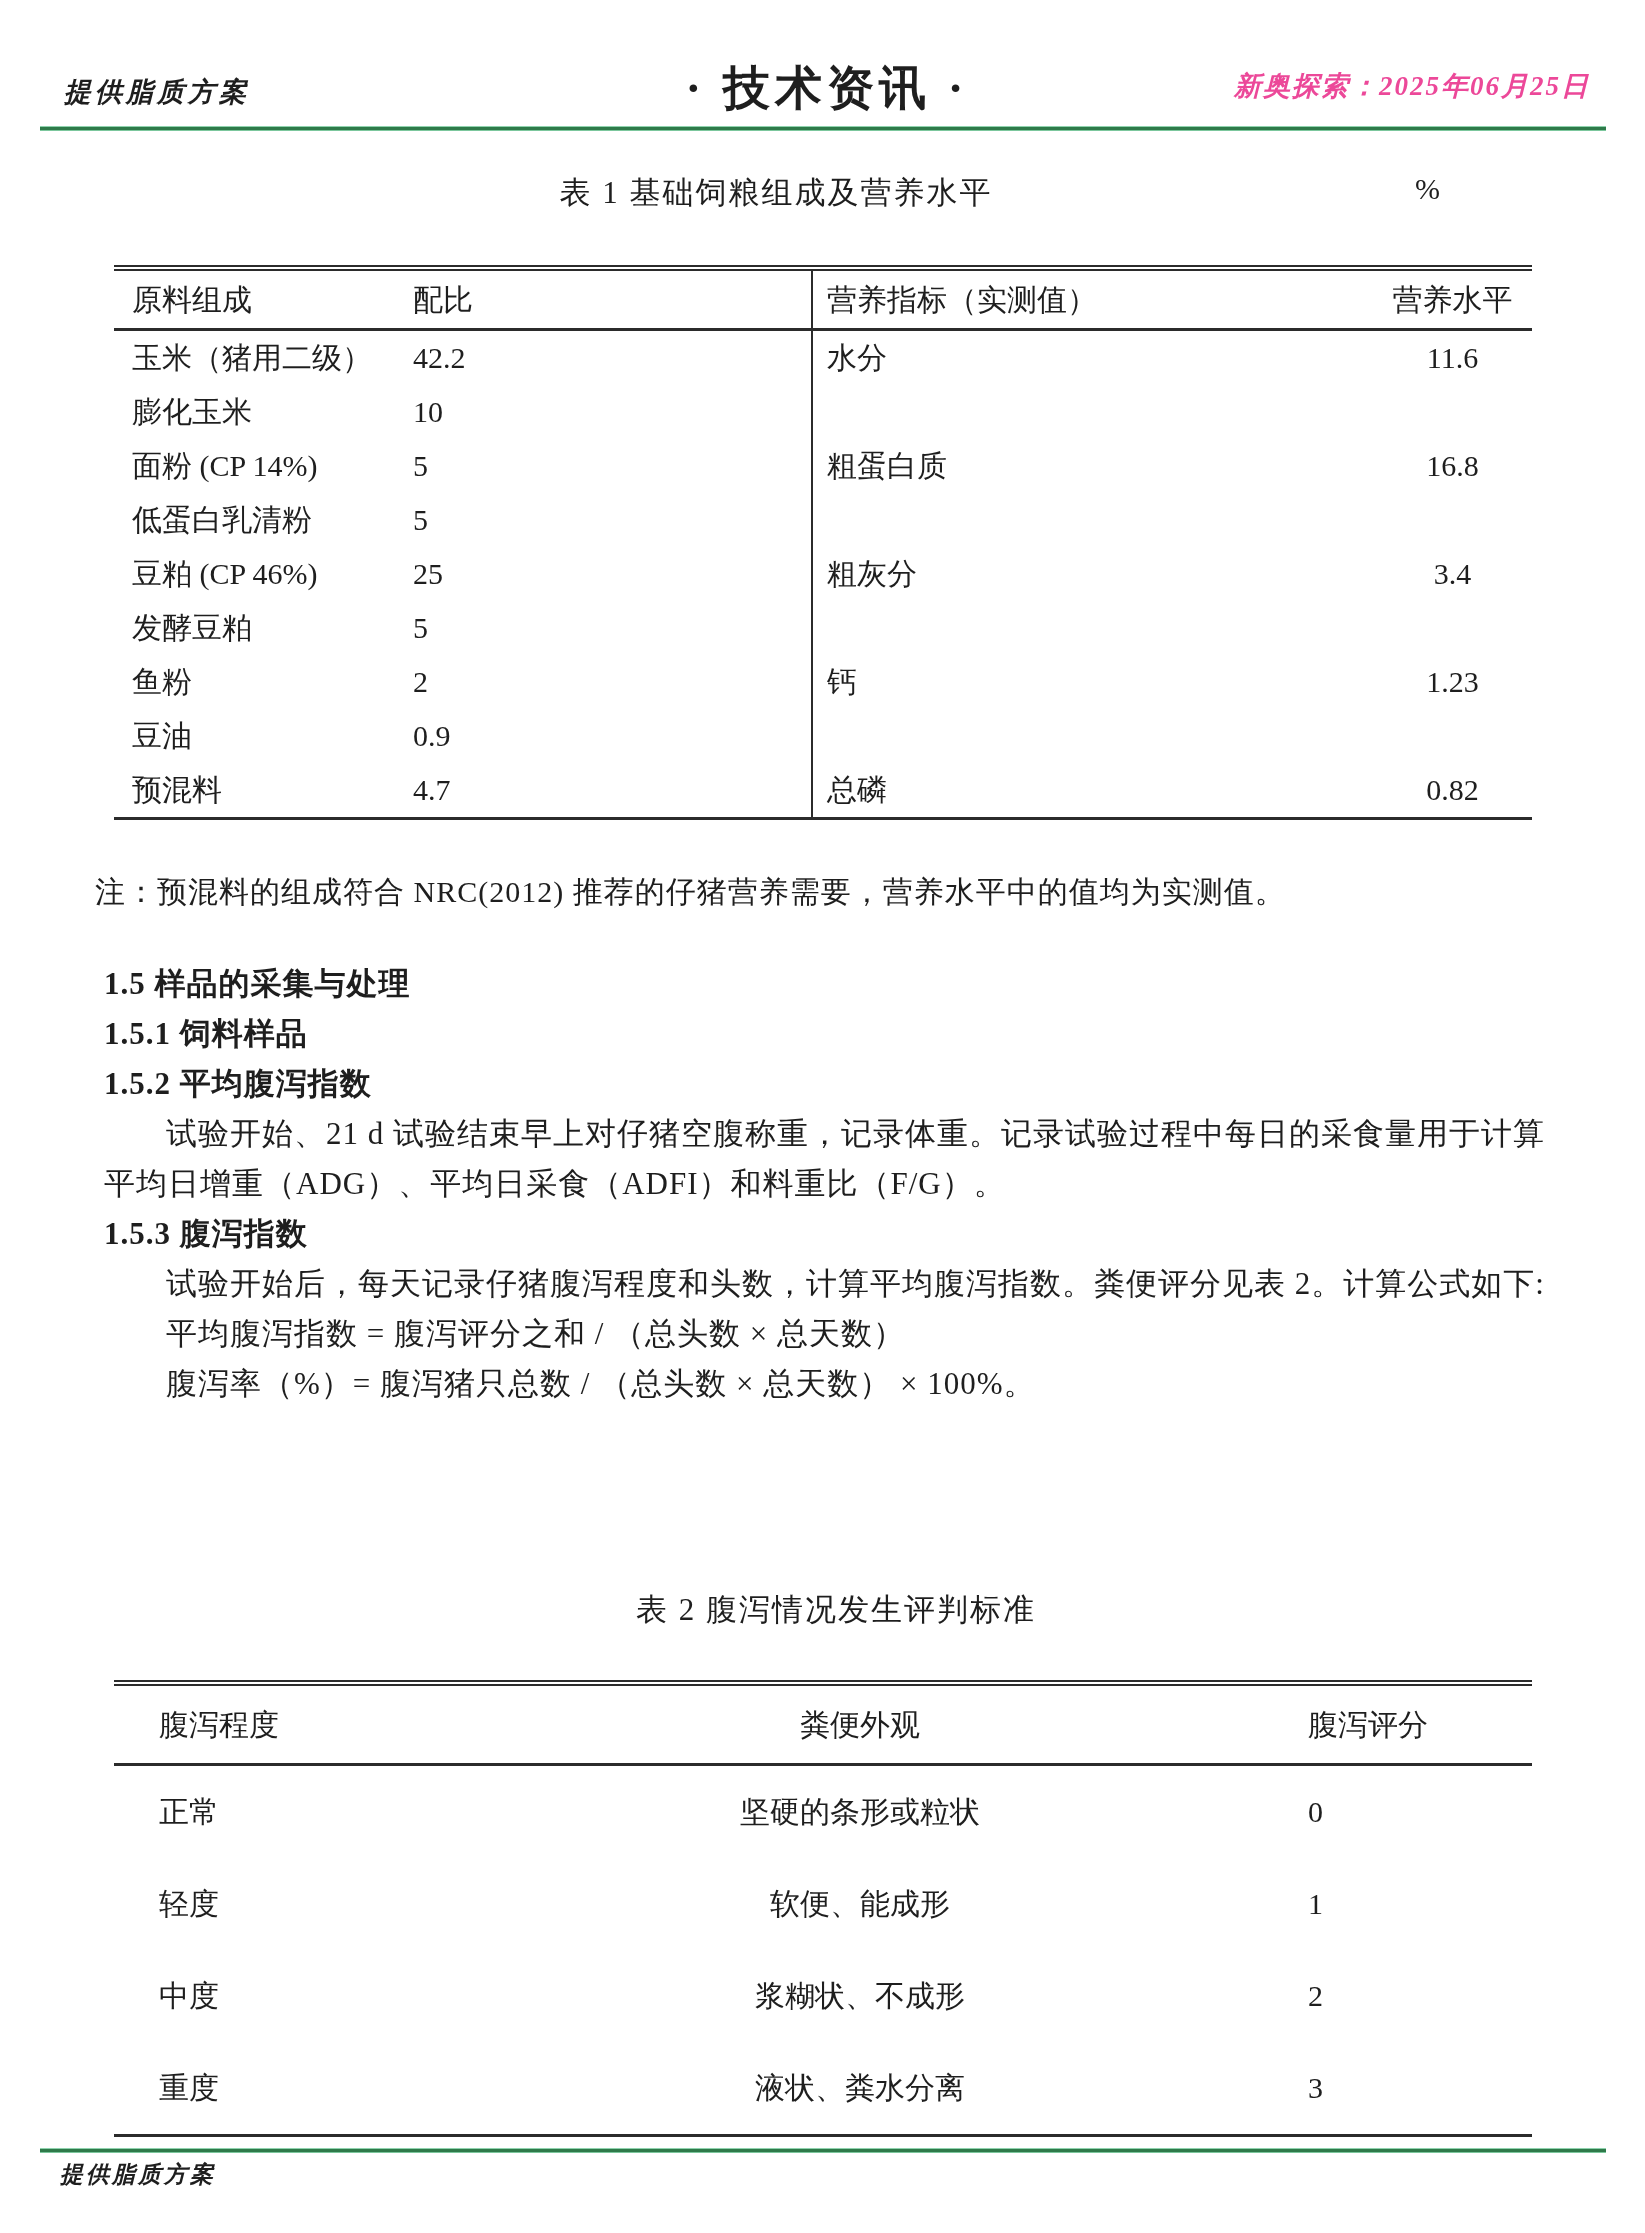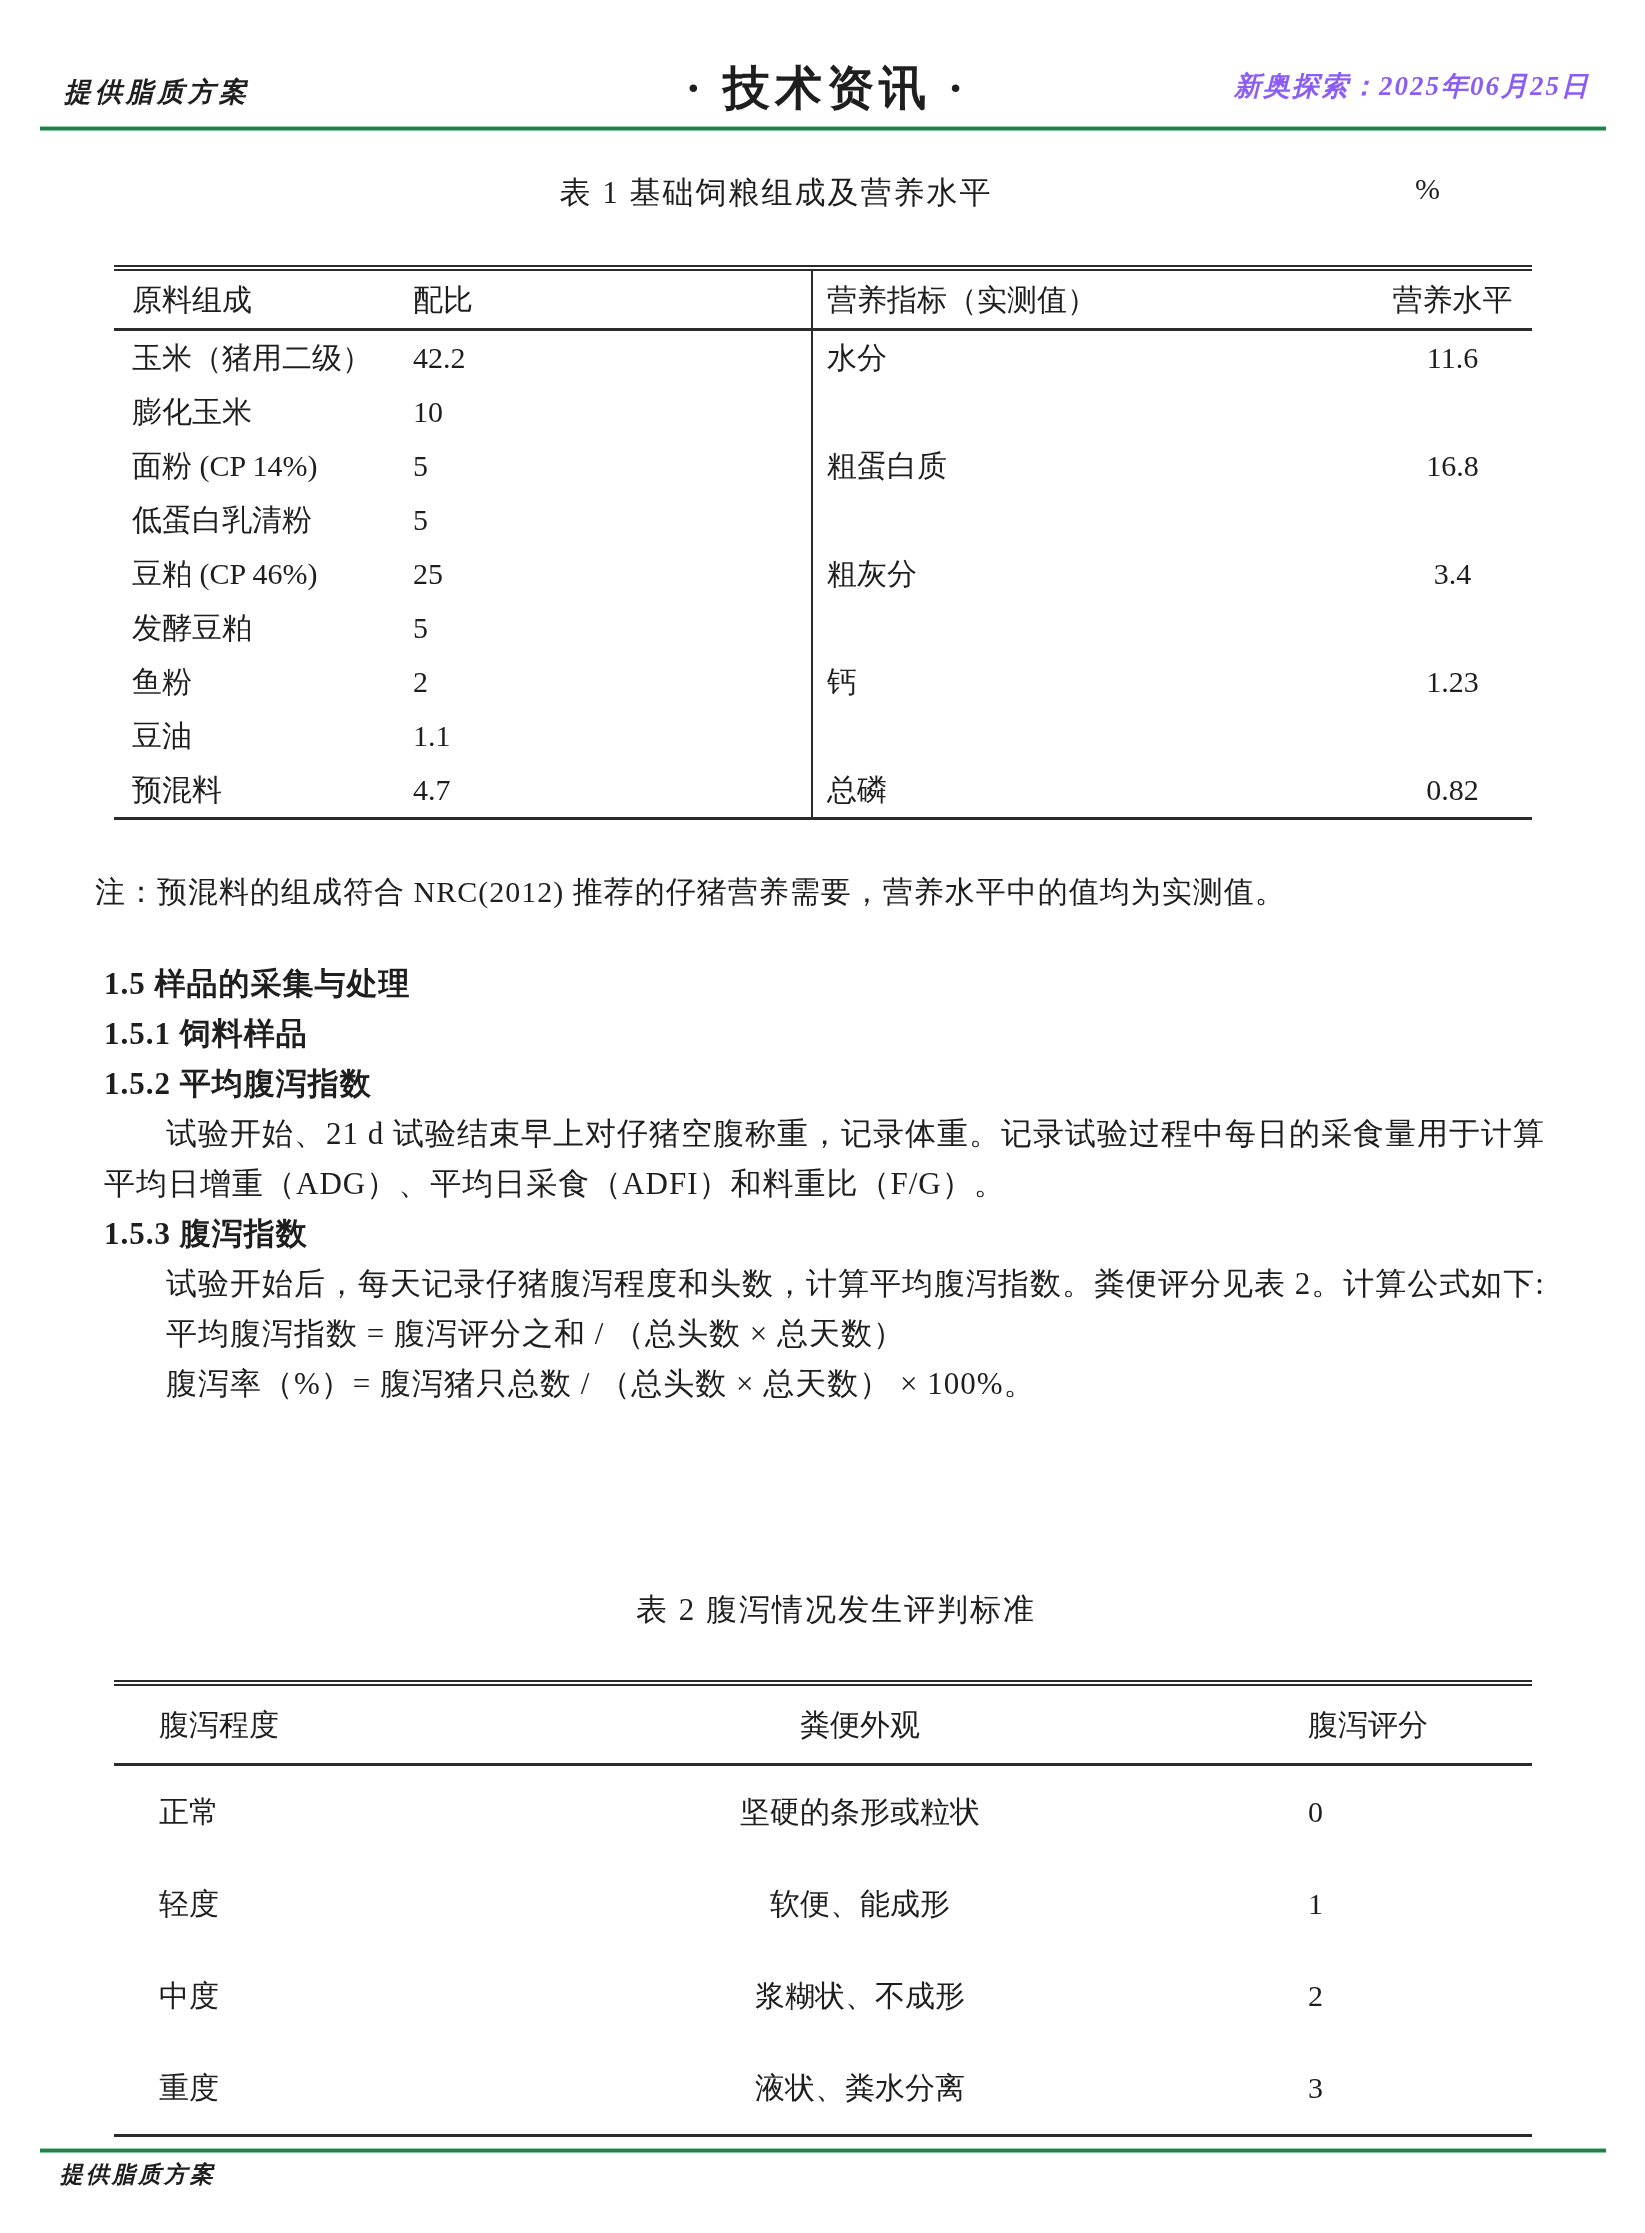--- a/index.html
+++ b/index.html
@@ -16,21 +16,21 @@
     position:absolute; left:0; bottom:2px;
     font-size:27px; font-weight:bold; font-style:italic; letter-spacing:4px;
   }
   .hdr-center {
     position:absolute; left:0; right:0; bottom:0; text-align:center;
     font-size:47px; font-weight:bold; letter-spacing:5px; line-height:1;
   }
   .hdr-right {
     position:absolute; right:0; bottom:8px;
     font-size:27px; font-weight:bold; font-style:italic; letter-spacing:2px;
-    color:#8b5cf6;
+    color:#ec4899;
   }
   .rule-green {
     position:absolute; left:40px; right:40px; height:5px;
     background:linear-gradient(#8fd3ae 0 20%, #2f7a4a 20% 70%, #7cc79d 70% 100%);
   }
   .rule-hdr { top:126px; }
   .rule-ftr { top:2148px; }
   
   .t1-caption {
     position:absolute; top:172px; left:0; width:1552px; text-align:center;
@@ -141,21 +141,21 @@
       <span class="cell c-level"></span>
     </div>
     <div class="trow">
       <span class="cell c-ing">鱼粉</span>
       <span class="cell c-ratio">2</span>
       <span class="cell c-nutr">钙</span>
       <span class="cell c-level">1.23</span>
     </div>
     <div class="trow">
       <span class="cell c-ing">豆油</span>
-      <span class="cell c-ratio">1.1</span>
+      <span class="cell c-ratio">0.9</span>
       <span class="cell c-nutr"></span>
       <span class="cell c-level"></span>
     </div>
     <div class="trow">
       <span class="cell c-ing">预混料</span>
       <span class="cell c-ratio">4.7</span>
       <span class="cell c-nutr">总磷</span>
       <span class="cell c-level">0.82</span>
     </div>
   </div>

